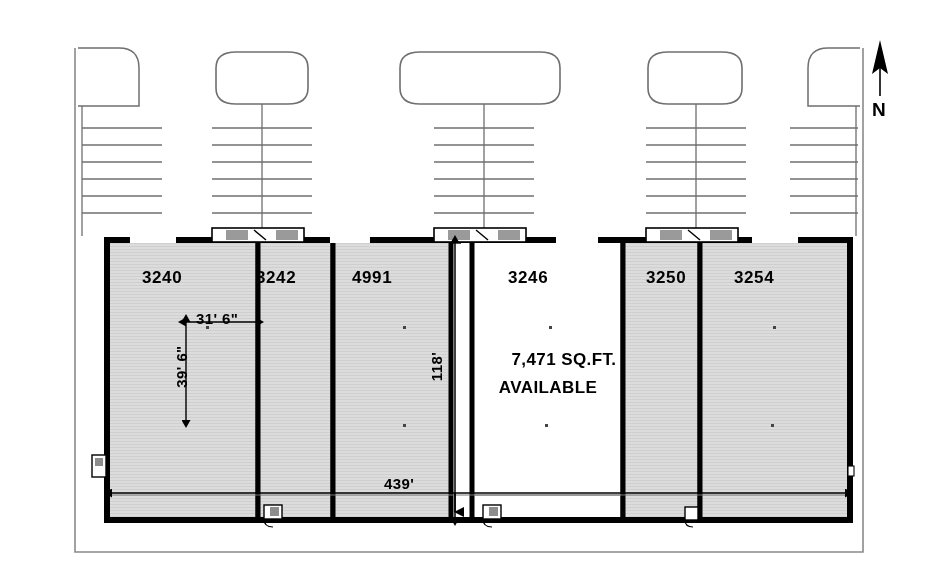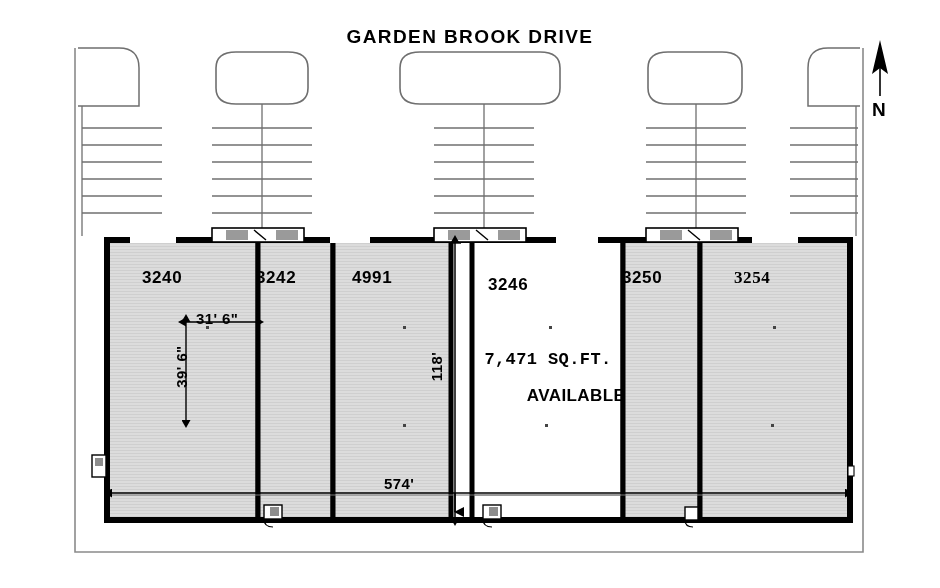--- a/index.html
+++ b/index.html
@@ -256,41 +256,40 @@
       <rect x="773" y="326" width="3" height="3"></rect>
       <rect x="771" y="424" width="3" height="3"></rect>
     </g>
 
     <g>
       <line x1="880" y1="52" x2="880" y2="96" stroke="#000000" stroke-width="1.6"></line>
       <path d="M880,40 L888,74 L880,68 L872,74 Z" fill="#000000"></path>
     </g>
   </svg>
 
-  <div class="txt" id="street-title">GARDEN BROOK DRIVE</div>
 
   <div class="txt unit-label" style="left:142px; top:268px; width:80px;">3240</div>
 
   <div class="txt unit-label" style="left:256px; top:268px; width:90px;">3242</div>
 
   <div class="txt unit-label" style="left:352px; top:268px; width:80px;">4991</div>
 
-  <div class="txt unit-label" style="left:488px; top:268px; width:80px;margin-top:7px;">3246</div>
-
-  <div class="txt unit-label" style="left:622px; top:268px; width:80px;">3250</div>
-
-  <div class="txt unit-label" style="left:734px; top:268px; width:80px;font-family:Liberation Serif, serif;">3254</div>
-
-  <div class="txt avail-line" style="left:478px; top:350px; width:140px;font-family:Liberation Mono, monospace;">7,471 SQ.FT.</div>
-
-  <div class="txt avail-line" style="left:506px; top:378px; width:140px;margin-top:8px;">AVAILABLE</div>
+  <div class="txt unit-label" style="left:508px; top:268px; width:80px;">3246</div>
+
+  <div class="txt unit-label" style="left:622px; top:268px; width:80px;padding-left:24px;">3250</div>
+
+  <div class="txt unit-label" style="left:734px; top:268px; width:80px;">3254</div>
+
+  <div class="txt avail-line" style="left:494px; top:350px; width:140px;">7,471 SQ.FT.</div>
+
+  <div class="txt avail-line" style="left:478px; top:378px; width:140px;">AVAILABLE</div>
 
   <div class="txt dim-label" style="left:196px; top:310px;">31' 6"</div>
 
   <div class="txt dim-label dim-vert" style="left:146px; top:358px; width:70px; text-align:center;">39' 6"</div>
 
   <div class="txt dim-label dim-vert" style="left:406px; top:358px; width:60px; text-align:center;">118'</div>
 
-  <div class="txt dim-label" style="left:384px; top:475px;">574'</div>
+  <div class="txt dim-label" style="left:384px; top:475px;">439'</div>
 
   <div class="txt" id="north-letter">N</div>
 
 </div>
 
 </body></html>

